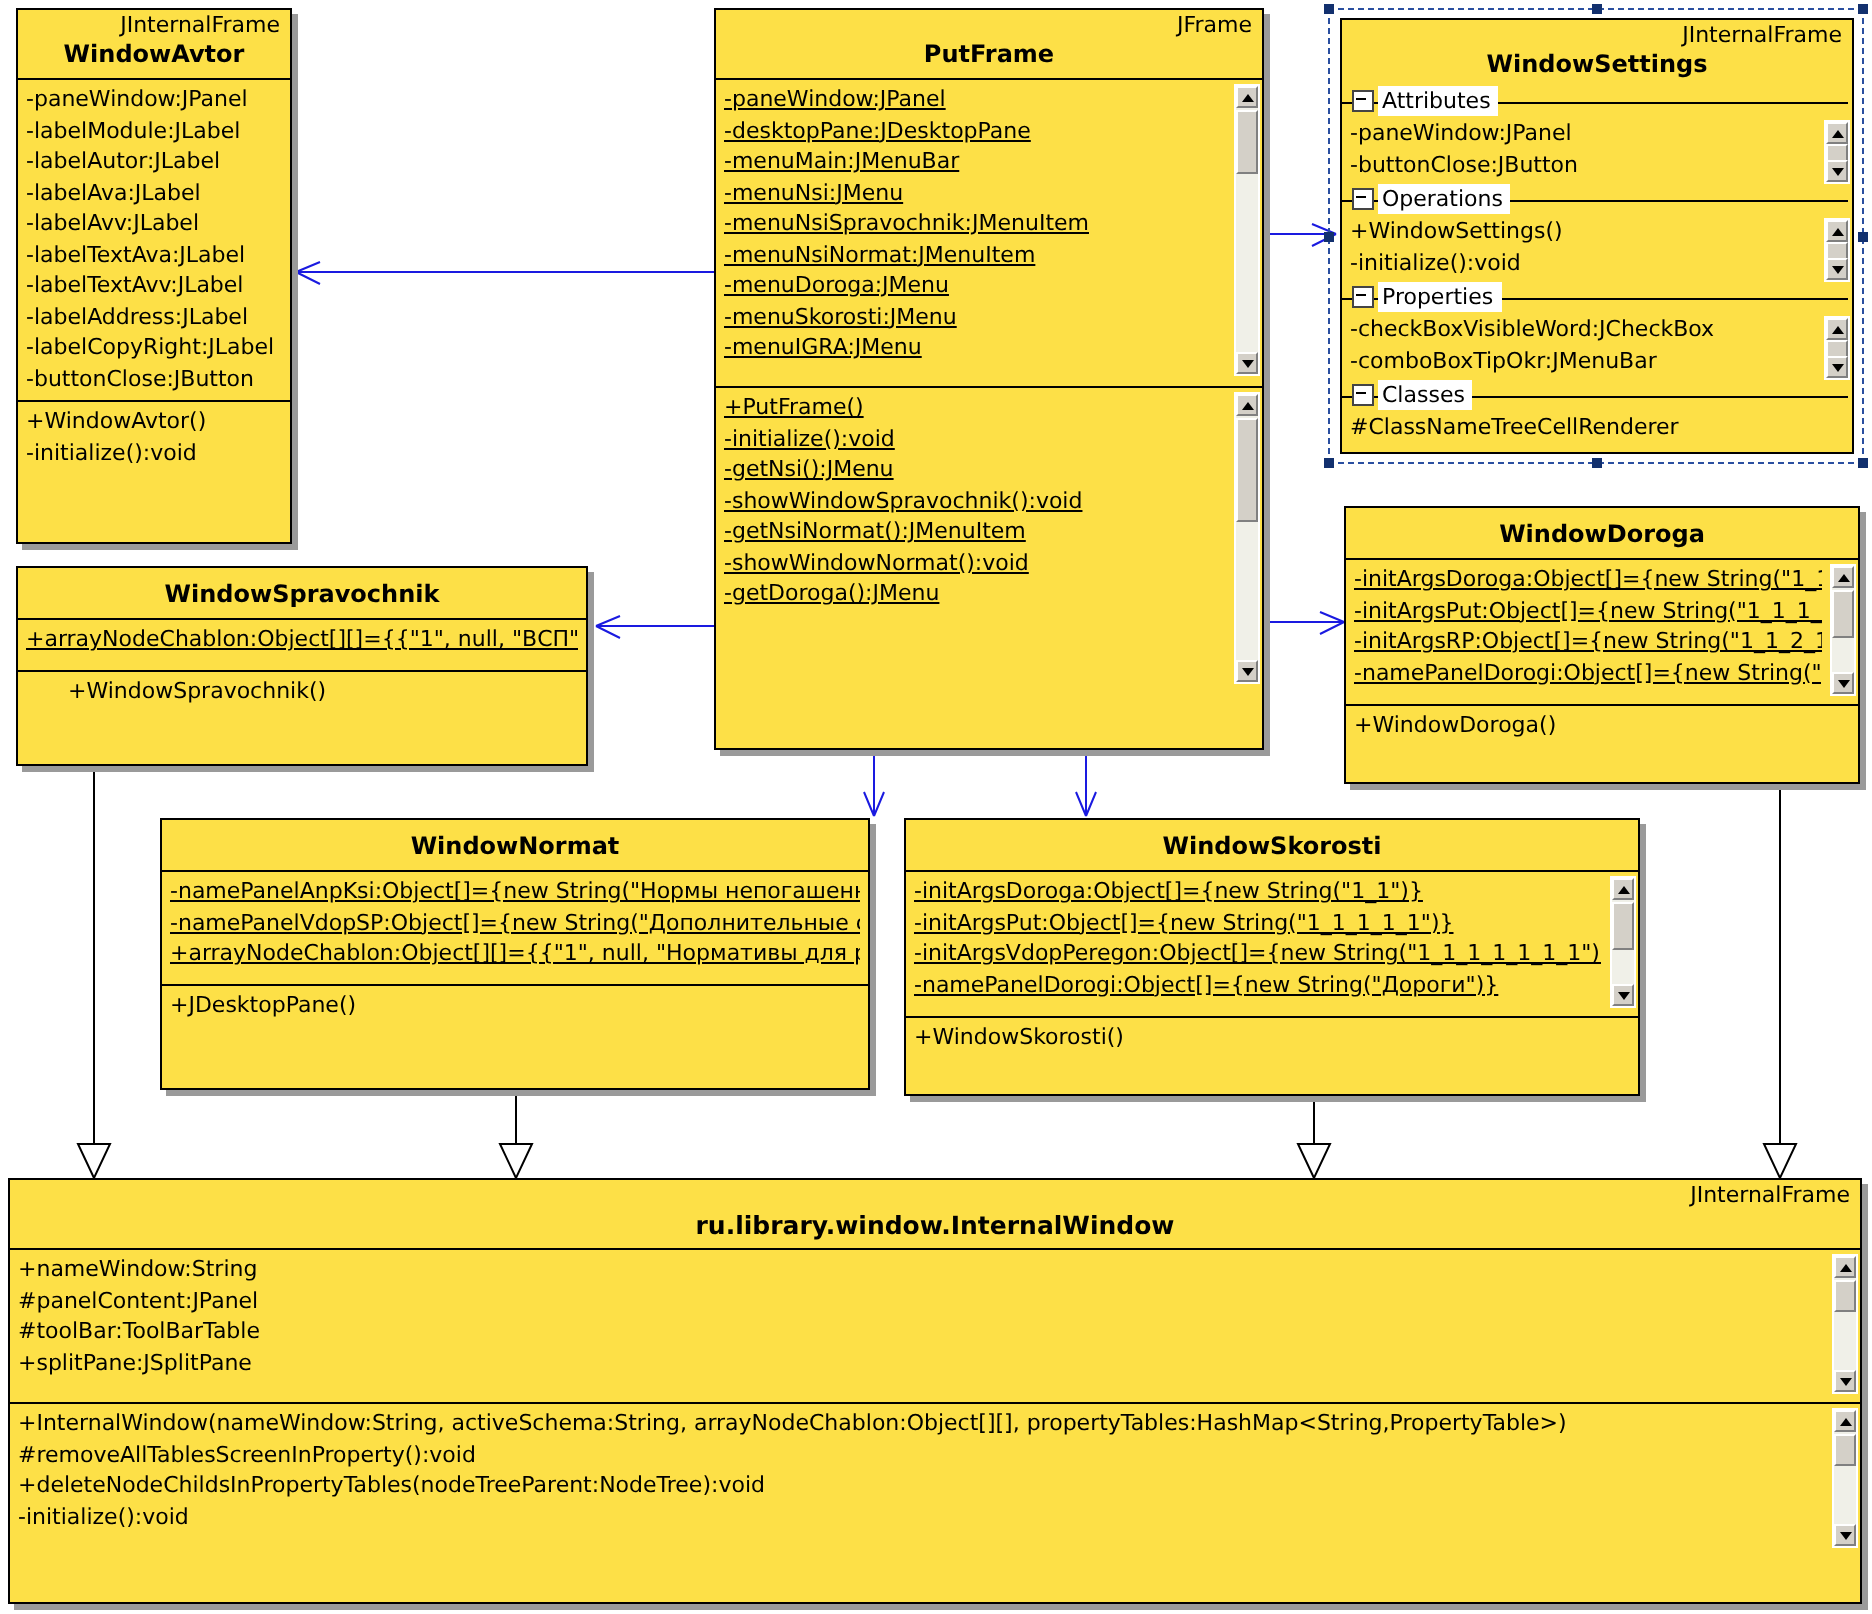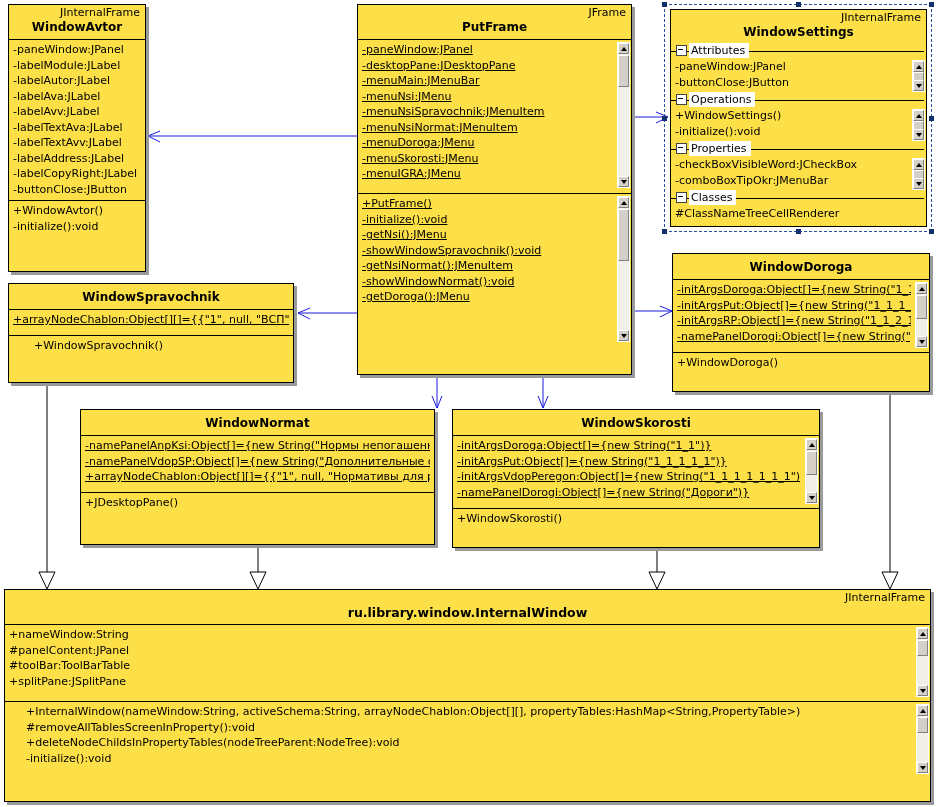--- a/index.html
+++ b/index.html
@@ -410,21 +410,21 @@
             <i></i>
           </div>
         <div class="thumb" style="top:12px;height:16px;"></div>
         <div class="arw dn">
             <i></i>
           </div>
       </div>
     </div>
     <div class="sep"></div>
     <div class="compartment" style="height:74px;">
-      <ul style="padding-right:20px;margin-left:17px;">
+      <ul style="padding-right:20px;">
         <li>+InternalWindow(nameWindow:String, activeSchema:String, arrayNodeChablon:Object[][], propertyTables:HashMap&lt;String,PropertyTable&gt;)</li>
         <li>#removeAllTablesScreenInProperty():void</li>
         <li>+deleteNodeChildsInPropertyTables(nodeTreeParent:NodeTree):void</li>
         <li>-initialize():void</li>
       </ul>
       <div class="sbar" style="top:2px;height:70px;">
         <div class="arw up">
             <i></i>
           </div>
         <div class="thumb" style="top:12px;height:16px;"></div>

